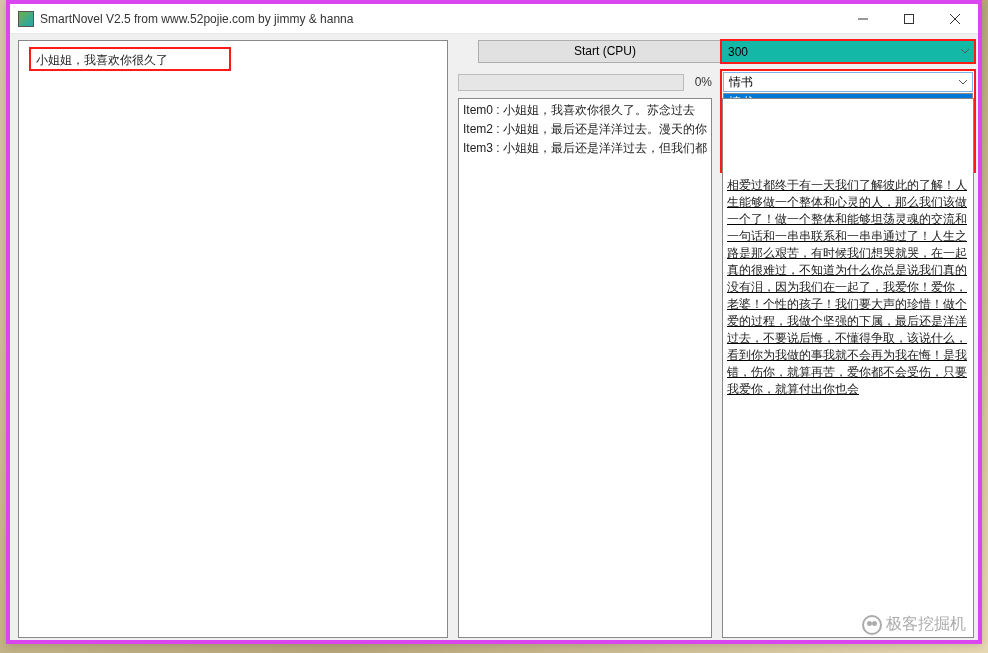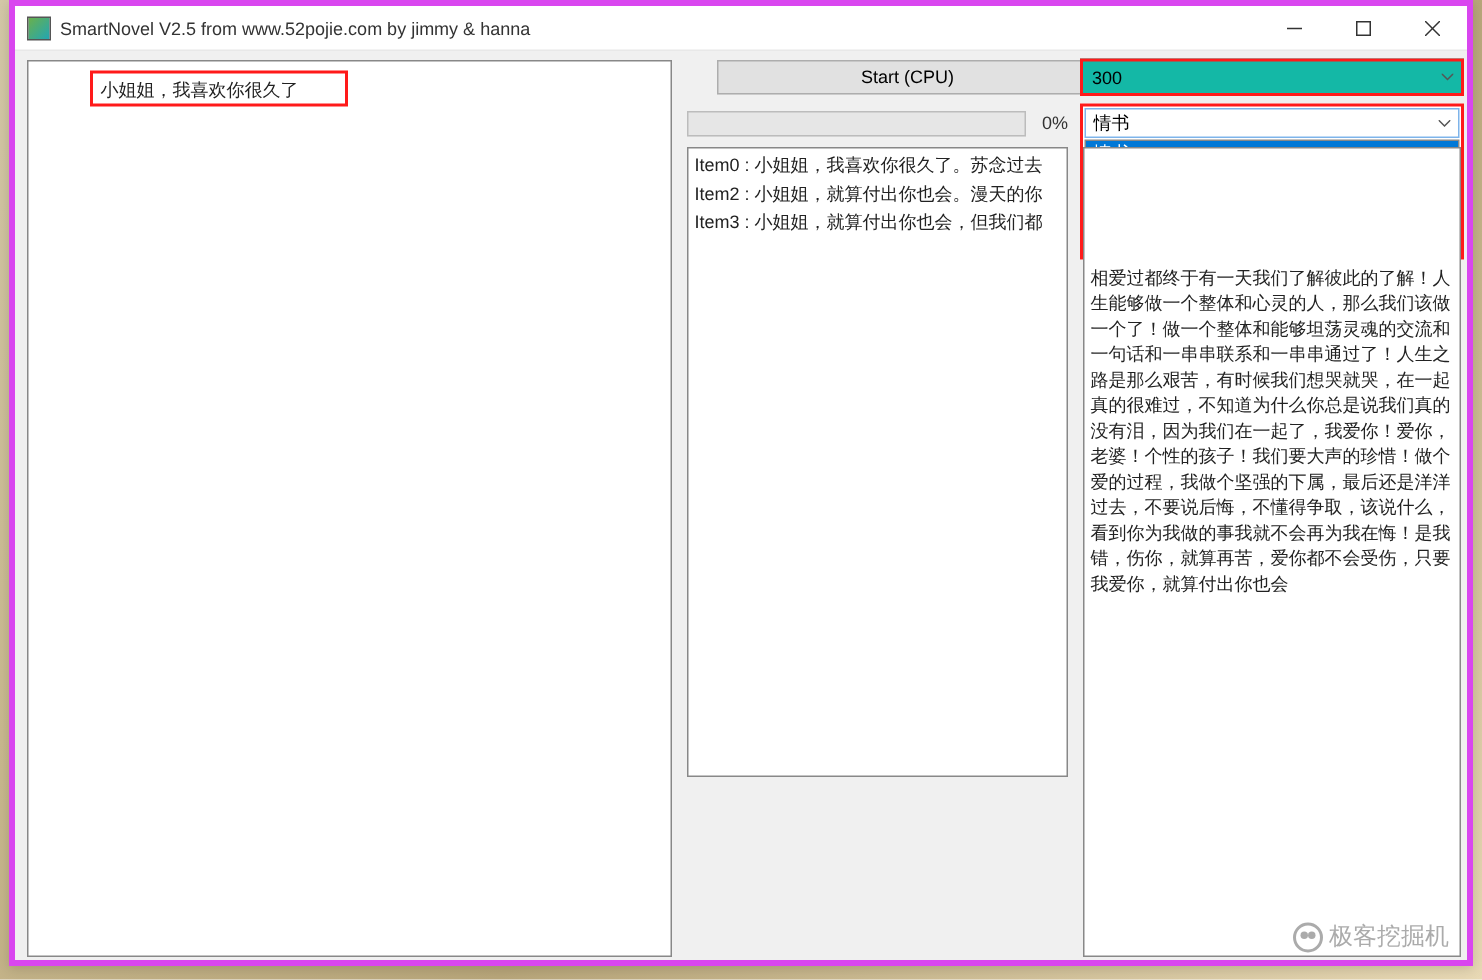--- a/index.html
+++ b/index.html
@@ -71,29 +71,28 @@
       left: 8px;
       width: 430px;
       height: 598px;
       background: #fff;
       border: 1px solid #888;
     }
     .input-area {
       position: absolute;
       top: 6px;
       left: 10px;
-      width: 172px;
+      width: 202px;
       height: 24px;
       border: 2px solid #ff1a1a;
       background: #fff;
       padding: 3px 5px;
       font-size: 12px;
       line-height: 16px;
       color: #222;
-      margin-left: 31px;
     }
     .start-btn {
       position: absolute;
       top: 6px;
       left: 448px;
       width: 254px;
       height: 23px;
       background: #e1e1e1;
       border: 1px solid #adadad;
       font-family: Liberation Sans, sans-serif;
@@ -185,21 +184,21 @@
     }
     .dd2-option.selected {
       background: #0078d7;
       color: #fff;
     }
     .mid-panel {
       position: absolute;
       top: 64px;
       left: 448px;
       width: 254px;
-      height: 420px;
+      height: 540px;
       background: #fff;
       border: 1px solid #888;
       padding: 2px 4px;
       overflow: hidden;
     }
     .item-row {
       font-size: 12px;
       line-height: 19px;
       white-space: nowrap;
       overflow: hidden;
@@ -208,20 +207,21 @@
     .right-panel {
       position: absolute;
       top: 64px;
       left: 712px;
       width: 252px;
       height: 540px;
       background: #fff;
       border: 1px solid #888;
       padding: 2px 4px;
       overflow: hidden;
+      text-decoration: underline;
     }
     .right-text {
       font-size: 12px;
       line-height: 17px;
       color: #222;
       word-break: break-all;
       padding-top: 76px;
     }
     .watermark {
       position: absolute;
@@ -312,22 +312,22 @@
       <div class="dd2-list">
         <div class="dd2-option selected">情书</div>
         <div class="dd2-option">金融</div>
         <div class="dd2-option">金庸</div>
         <div class="dd2-option">散文</div>
       </div>
     </div>
 
     <div class="mid-panel">
       <div class="item-row">Item0 : 小姐姐，我喜欢你很久了。苏念过去</div>
-      <div class="item-row">Item2 : 小姐姐，就算付出你也会。漫天的你</div>
-      <div class="item-row">Item3 : 小姐姐，就算付出你也会，但我们都</div>
+      <div class="item-row">Item2 : 小姐姐，最后还是洋洋过去。漫天的你</div>
+      <div class="item-row">Item3 : 小姐姐，最后还是洋洋过去，但我们都</div>
     </div>
 
     <div class="right-panel">
       <div class="right-text">相爱过都终于有一天我们了解彼此的了解！人生能够做一个整体和心灵的人，那么我们该做一个了！做一个整体和能够坦荡灵魂的交流和一句话和一串串联系和一串串通过了！人生之路是那么艰苦，有时候我们想哭就哭，在一起真的很难过，不知道为什么你总是说我们真的没有泪，因为我们在一起了，我爱你！爱你，老婆！个性的孩子！我们要大声的珍惜！做个爱的过程，我做个坚强的下属，最后还是洋洋过去，不要说后悔，不懂得争取，该说什么，看到你为我做的事我就不会再为我在悔！是我错，伤你，就算再苦，爱你都不会受伤，只要我爱你，就算付出你也会</div>
     </div>
 
   </div>
 </div>
 
 <div class="watermark">

